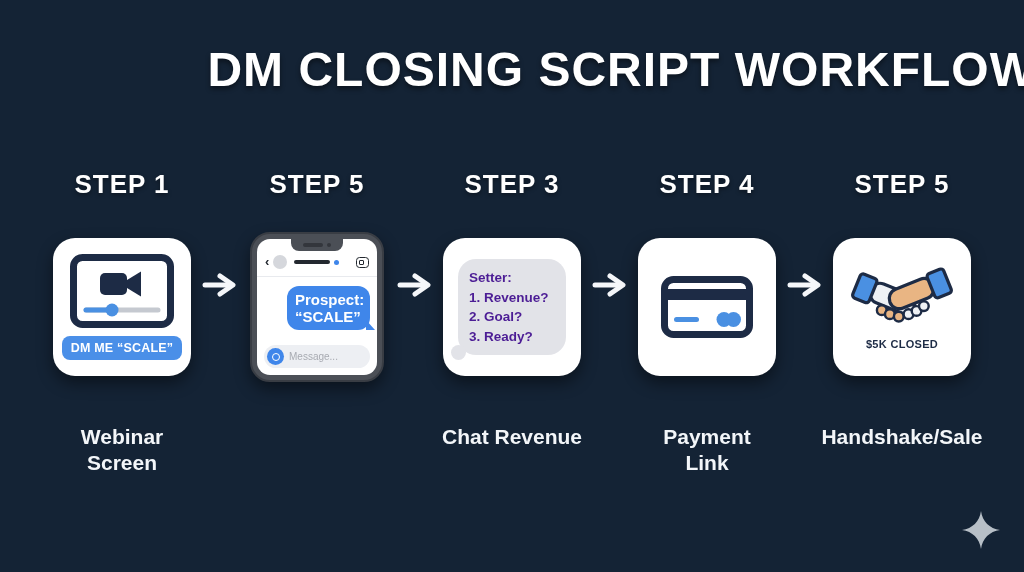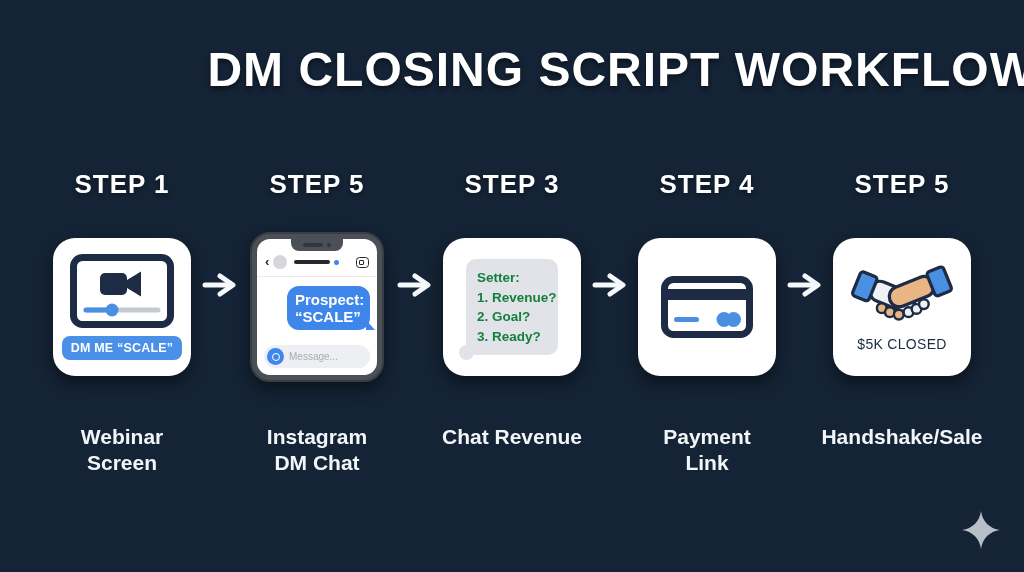--- a/index.html
+++ b/index.html
@@ -77,29 +77,29 @@
   .message-bar {
     position:absolute; left:7px; right:7px; bottom:7px; height:23px;
     background:#edeff3; border-radius:12px; display:flex; align-items:center; padding-left:3px;
   }
   .msg-cam { width:17px; height:17px; border-radius:50%; background:#3f86ea; position:relative; flex:none; }
   .msg-cam::after { content:''; position:absolute; inset:4.5px; border:1.6px solid #fff; border-radius:50%; }
   .msg-placeholder { margin-left:5px; color:#a8abb2; font-size:10px; }
 
   
   .gray-bubble {
-    position:relative; width:92px; background:#e2e3e8; border-radius:10px;
-    padding:9px 11px; color:#15803d; font-size:13.5px; font-weight:700;
+    position:relative; width:108px; background:#e2e3e8; border-radius:18px;
+    padding:9px 11px; color:#4c1d95; font-size:13.5px; font-weight:700;
     line-height:19.5px; text-align:left;
   }
   .gray-bubble span { display:block; white-space:nowrap; }
   .bubble-tail { position:absolute; left:-7px; bottom:-5px; width:15px; height:15px; background:#e2e3e8; border-radius:50%; }
 
   
-  .closed-badge { margin-top:6px; color:#1d2b45; font-size:14px; font-weight:400; letter-spacing:.3px; white-space:nowrap; }
+  .closed-badge { margin-top:6px; color:#1d2b45; font-size:11px; font-weight:700; letter-spacing:.3px; white-space:nowrap; }
 
   .sparkle { position:absolute; left:962px; top:511px; width:38px; height:38px; }
 </style>
 </head>
 <body>
 
 <div class="title">DM CLOSING SCRIPT WORKFLOW</div>
 
 <div class="row">
 
@@ -150,24 +150,20 @@
           <div class="prospect-bubble">
             <span>Prospect:</span><br>
             <span>“SCALE”</span>
           </div>
           <div class="message-bar">
             <span class="msg-cam"></span>
             <span class="msg-placeholder">Message...</span>
           </div>
         </div>
       </div>
-    </div>
-    <div class="caption">
-      <span>Instagram</span>
-        <span>DM Chat</span>
     </div>
   </div>
 
   <div class="arrow-cell">
     <svg width="36" height="24" viewBox="0 0 36 24">
       <path d="M3 12 H25" stroke="#f5f7fa" stroke-width="5" stroke-linecap="round" fill="none"></path>
       <path d="M18 3 L31 12 L18 21" stroke="#f5f7fa" stroke-width="5" stroke-linecap="round" stroke-linejoin="round" fill="none"></path>
     </svg>
   </div>
 

